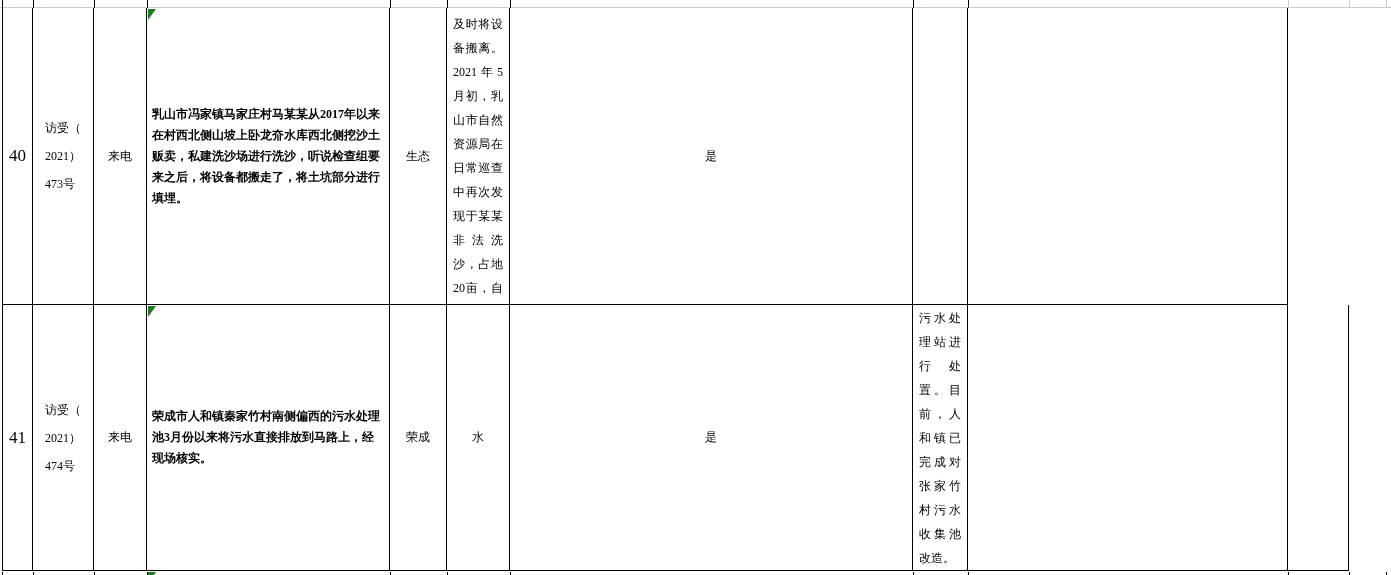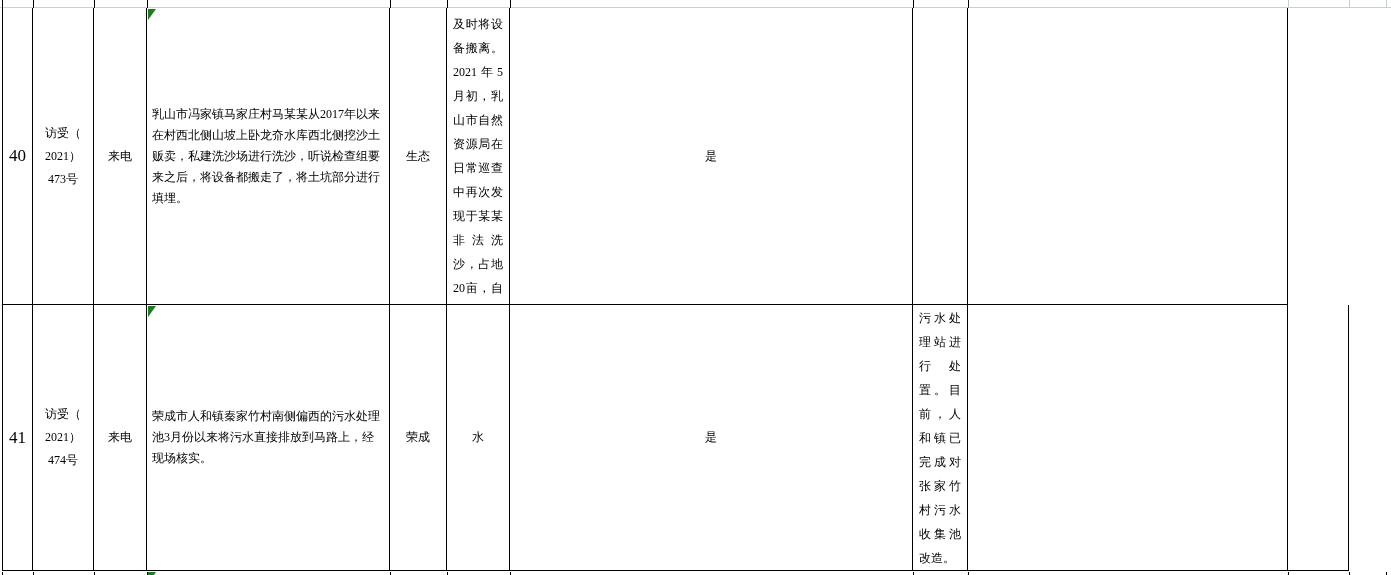--- a/index.html
+++ b/index.html
@@ -29,22 +29,22 @@
     display:flex;align-items:center;justify-content:center;
     overflow:hidden;
     font-size:12px;
     position:relative;
     background:#fff;
   }
   .cell.first{border-left:1px solid #000;}
 
   .center-text{text-align:right;}
   .num-cell{font-size:17px;}
-  .case-cell{white-space:pre-line;line-height:23px;text-align:center;padding:0 1px;}
-  .desc-cell{justify-content:center;padding:0 5px;}
+  .case-cell{white-space:pre-line;line-height:28px;text-align:left;padding:0 1px;}
+  .desc-cell{justify-content:center;padding:0 5px;font-weight:bold;}
   .desc-cell .txt{text-align:left;line-height:21px;}
   .para-cell{justify-content:flex-start;padding:0 6px;}
   .para-cell .txt{
     text-align:justify;
     line-height:24px;
     white-space:pre-wrap;
     width:100%;
   }
 
   

